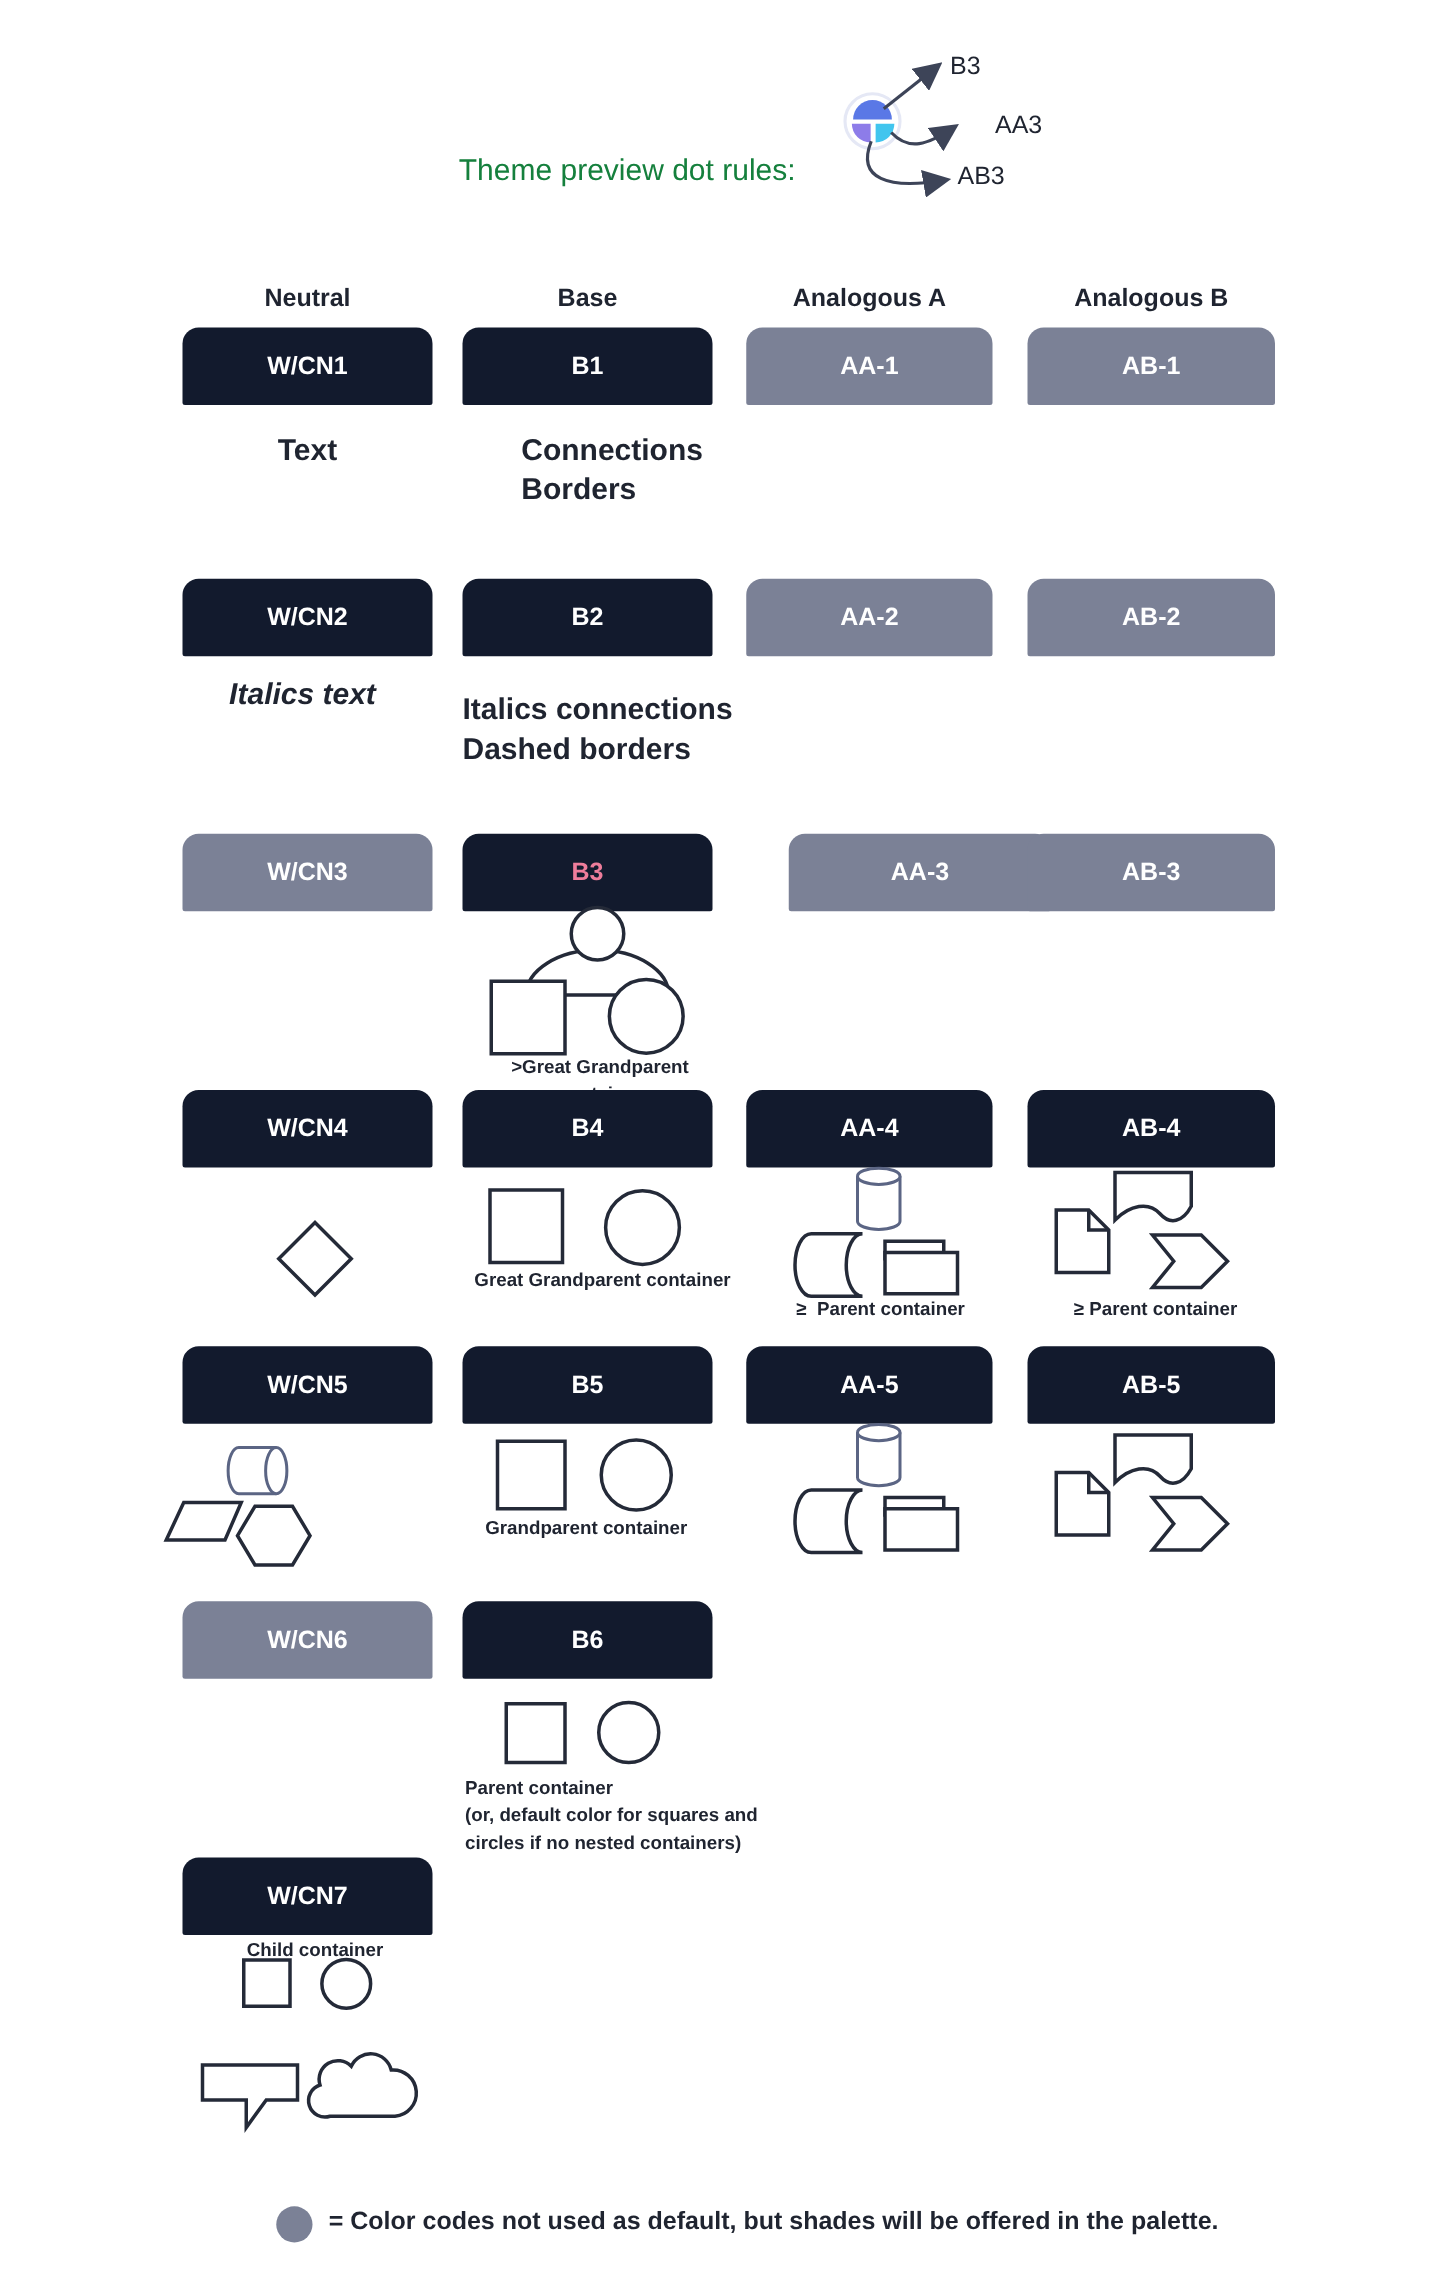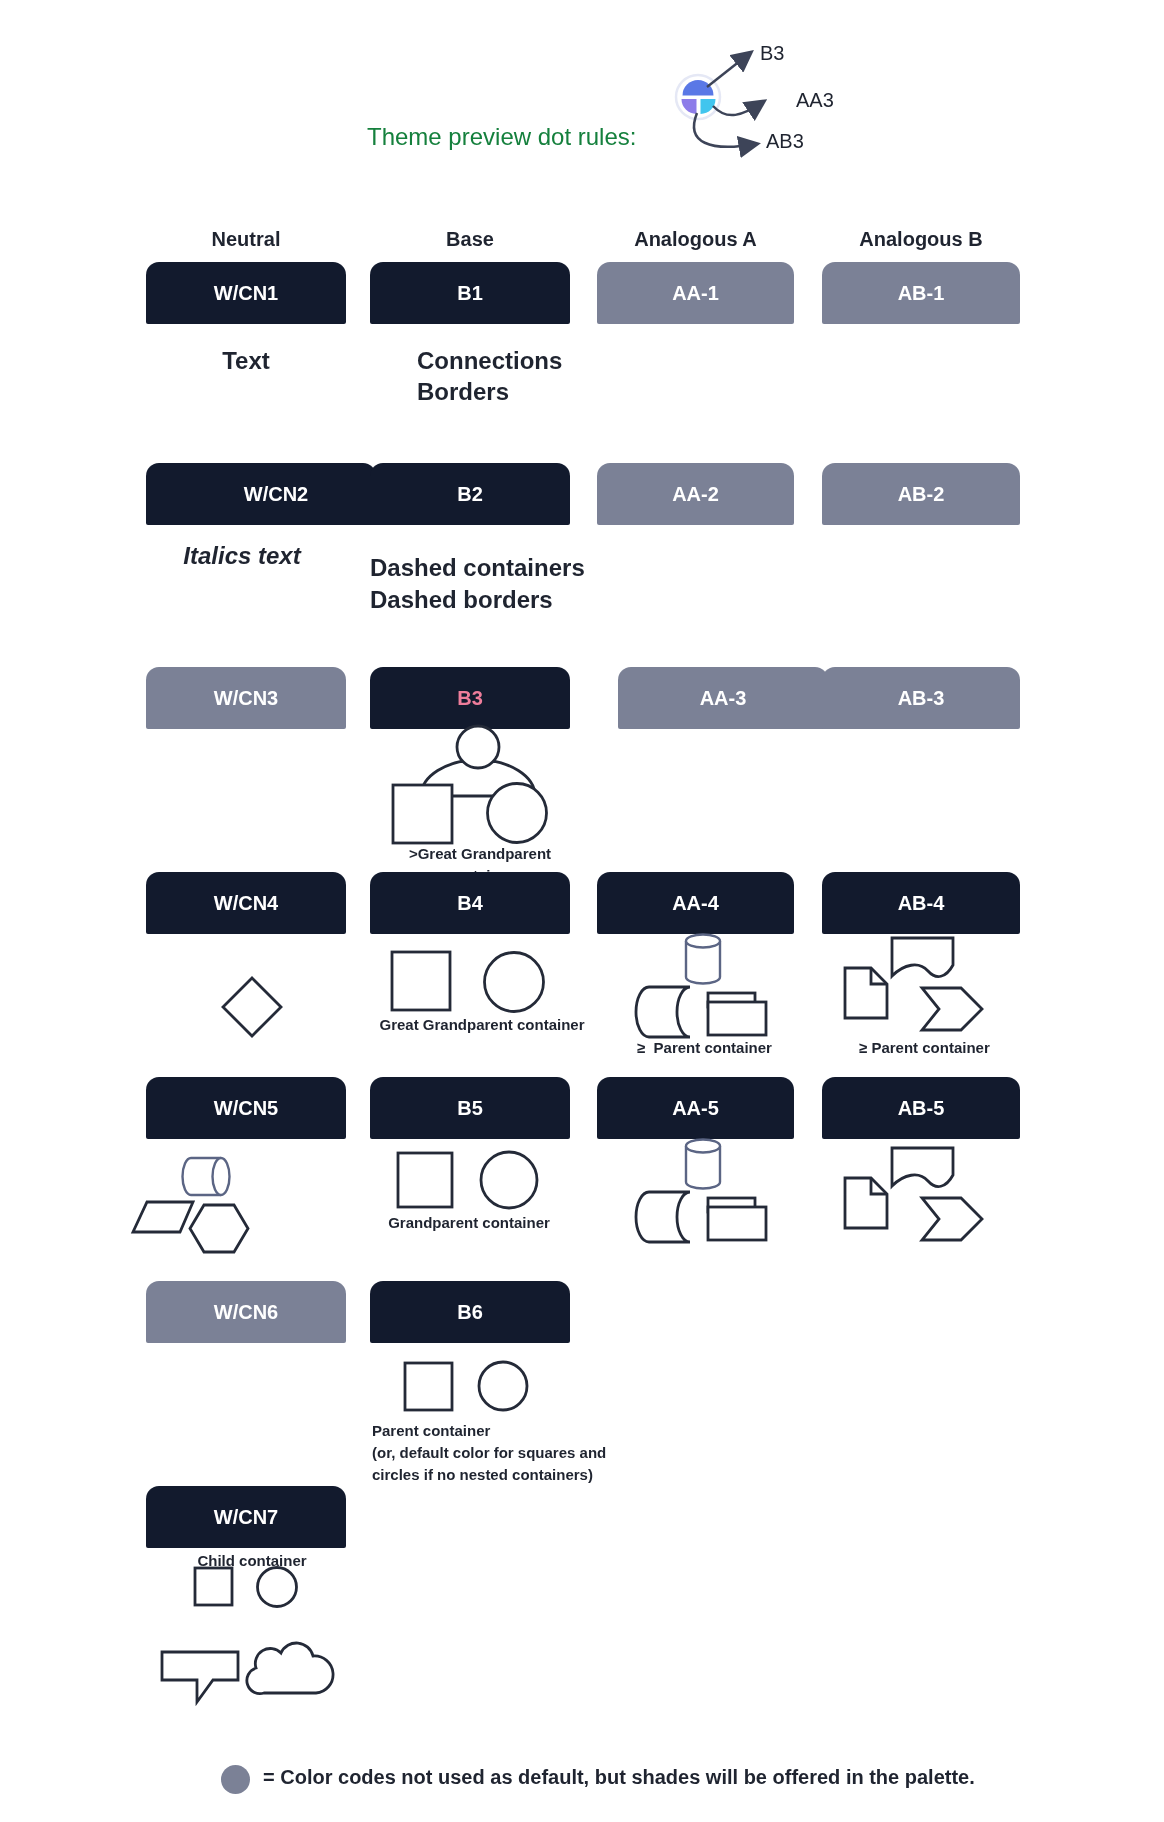--- a/index.html
+++ b/index.html
@@ -47,34 +47,34 @@
   <div class="abs swatch dark" style="left:370px;top:262px;width:200px;">B1</div>
   <div class="abs swatch gray" style="left:597px;top:262px;width:197px;">AA-1</div>
   <div class="abs swatch gray" style="left:822px;top:262px;width:198px;">AB-1</div>
 
   <div class="abs note center" style="left:146px;top:345px;width:200px;">Text</div>
   <div class="abs" style="left:417px;top:345px;">
     <div class="note">Connections</div>
     <div class="note">Borders</div>
   </div>
 
-  <div class="abs swatch dark" style="left:146px;top:463px;width:200px;padding-left:30px;">W/CN2</div>
+  <div class="abs swatch dark" style="left:146px;top:463px;width:200px;">W/CN2</div>
   <div class="abs swatch dark" style="left:370px;top:463px;width:200px;">B2</div>
   <div class="abs swatch gray" style="left:597px;top:463px;width:197px;">AA-2</div>
   <div class="abs swatch gray" style="left:822px;top:463px;width:198px;">AB-2</div>
 
   <div class="abs note center italic" style="left:142px;top:540px;width:200px;">Italics text</div>
   <div class="abs" style="left:370px;top:552px;">
-    <div class="note note2">Dashed containers</div>
+    <div class="note note2">Italics connections</div>
     <div class="note note2">Dashed borders</div>
   </div>
 
   <div class="abs swatch gray" style="left:146px;top:667px;width:200px;">W/CN3</div>
   <div class="abs swatch dark pink" style="left:370px;top:667px;width:200px;">B3</div>
-  <div class="abs swatch gray" style="left:618px;top:667px;width:210px;">AA-3</div>
+  <div class="abs swatch gray" style="left:631px;top:667px;width:210px;">AA-3</div>
   <div class="abs swatch gray" style="left:822px;top:667px;width:198px;">AB-3</div>
 
   <div class="abs cap center" style="left:374px;top:843px;width:212px;">&gt;Great Grandparent container</div>
 
   <div class="abs swatch dark" style="left:146px;top:872px;width:200px;">W/CN4</div>
   <div class="abs swatch dark" style="left:370px;top:872px;width:200px;">B4</div>
   <div class="abs swatch dark" style="left:597px;top:872px;width:197px;">AA-4</div>
   <div class="abs swatch dark" style="left:822px;top:872px;width:198px;">AB-4</div>
 
   <div class="abs cap center" style="left:376px;top:1014px;width:212px;">Great Grandparent container</div>

